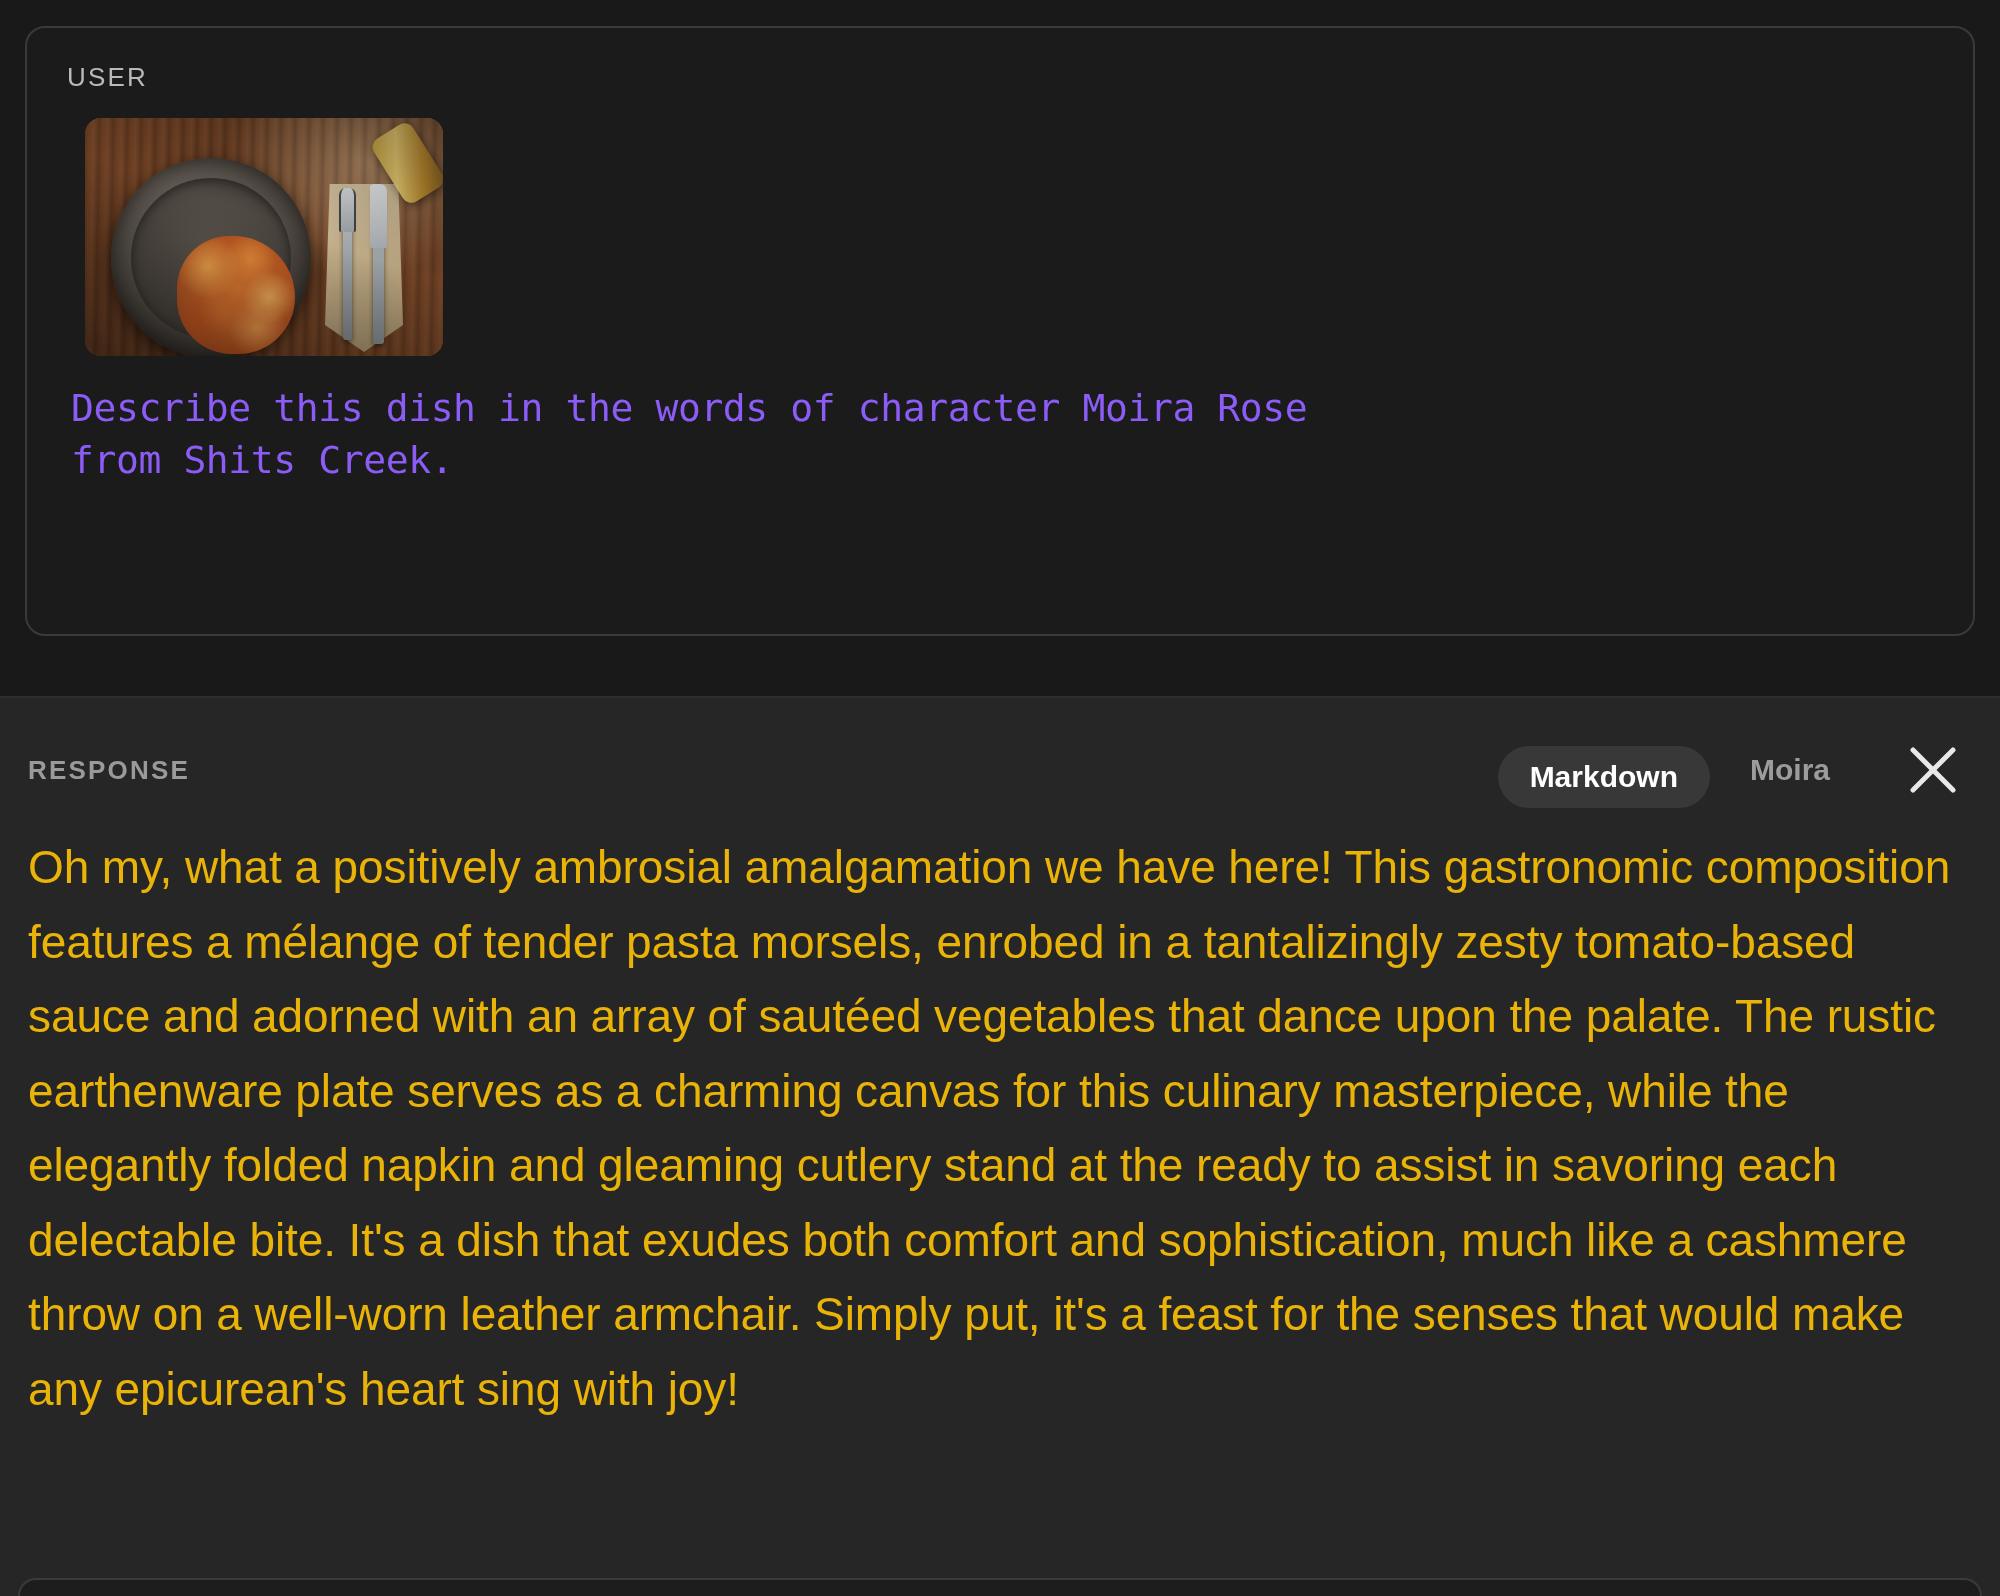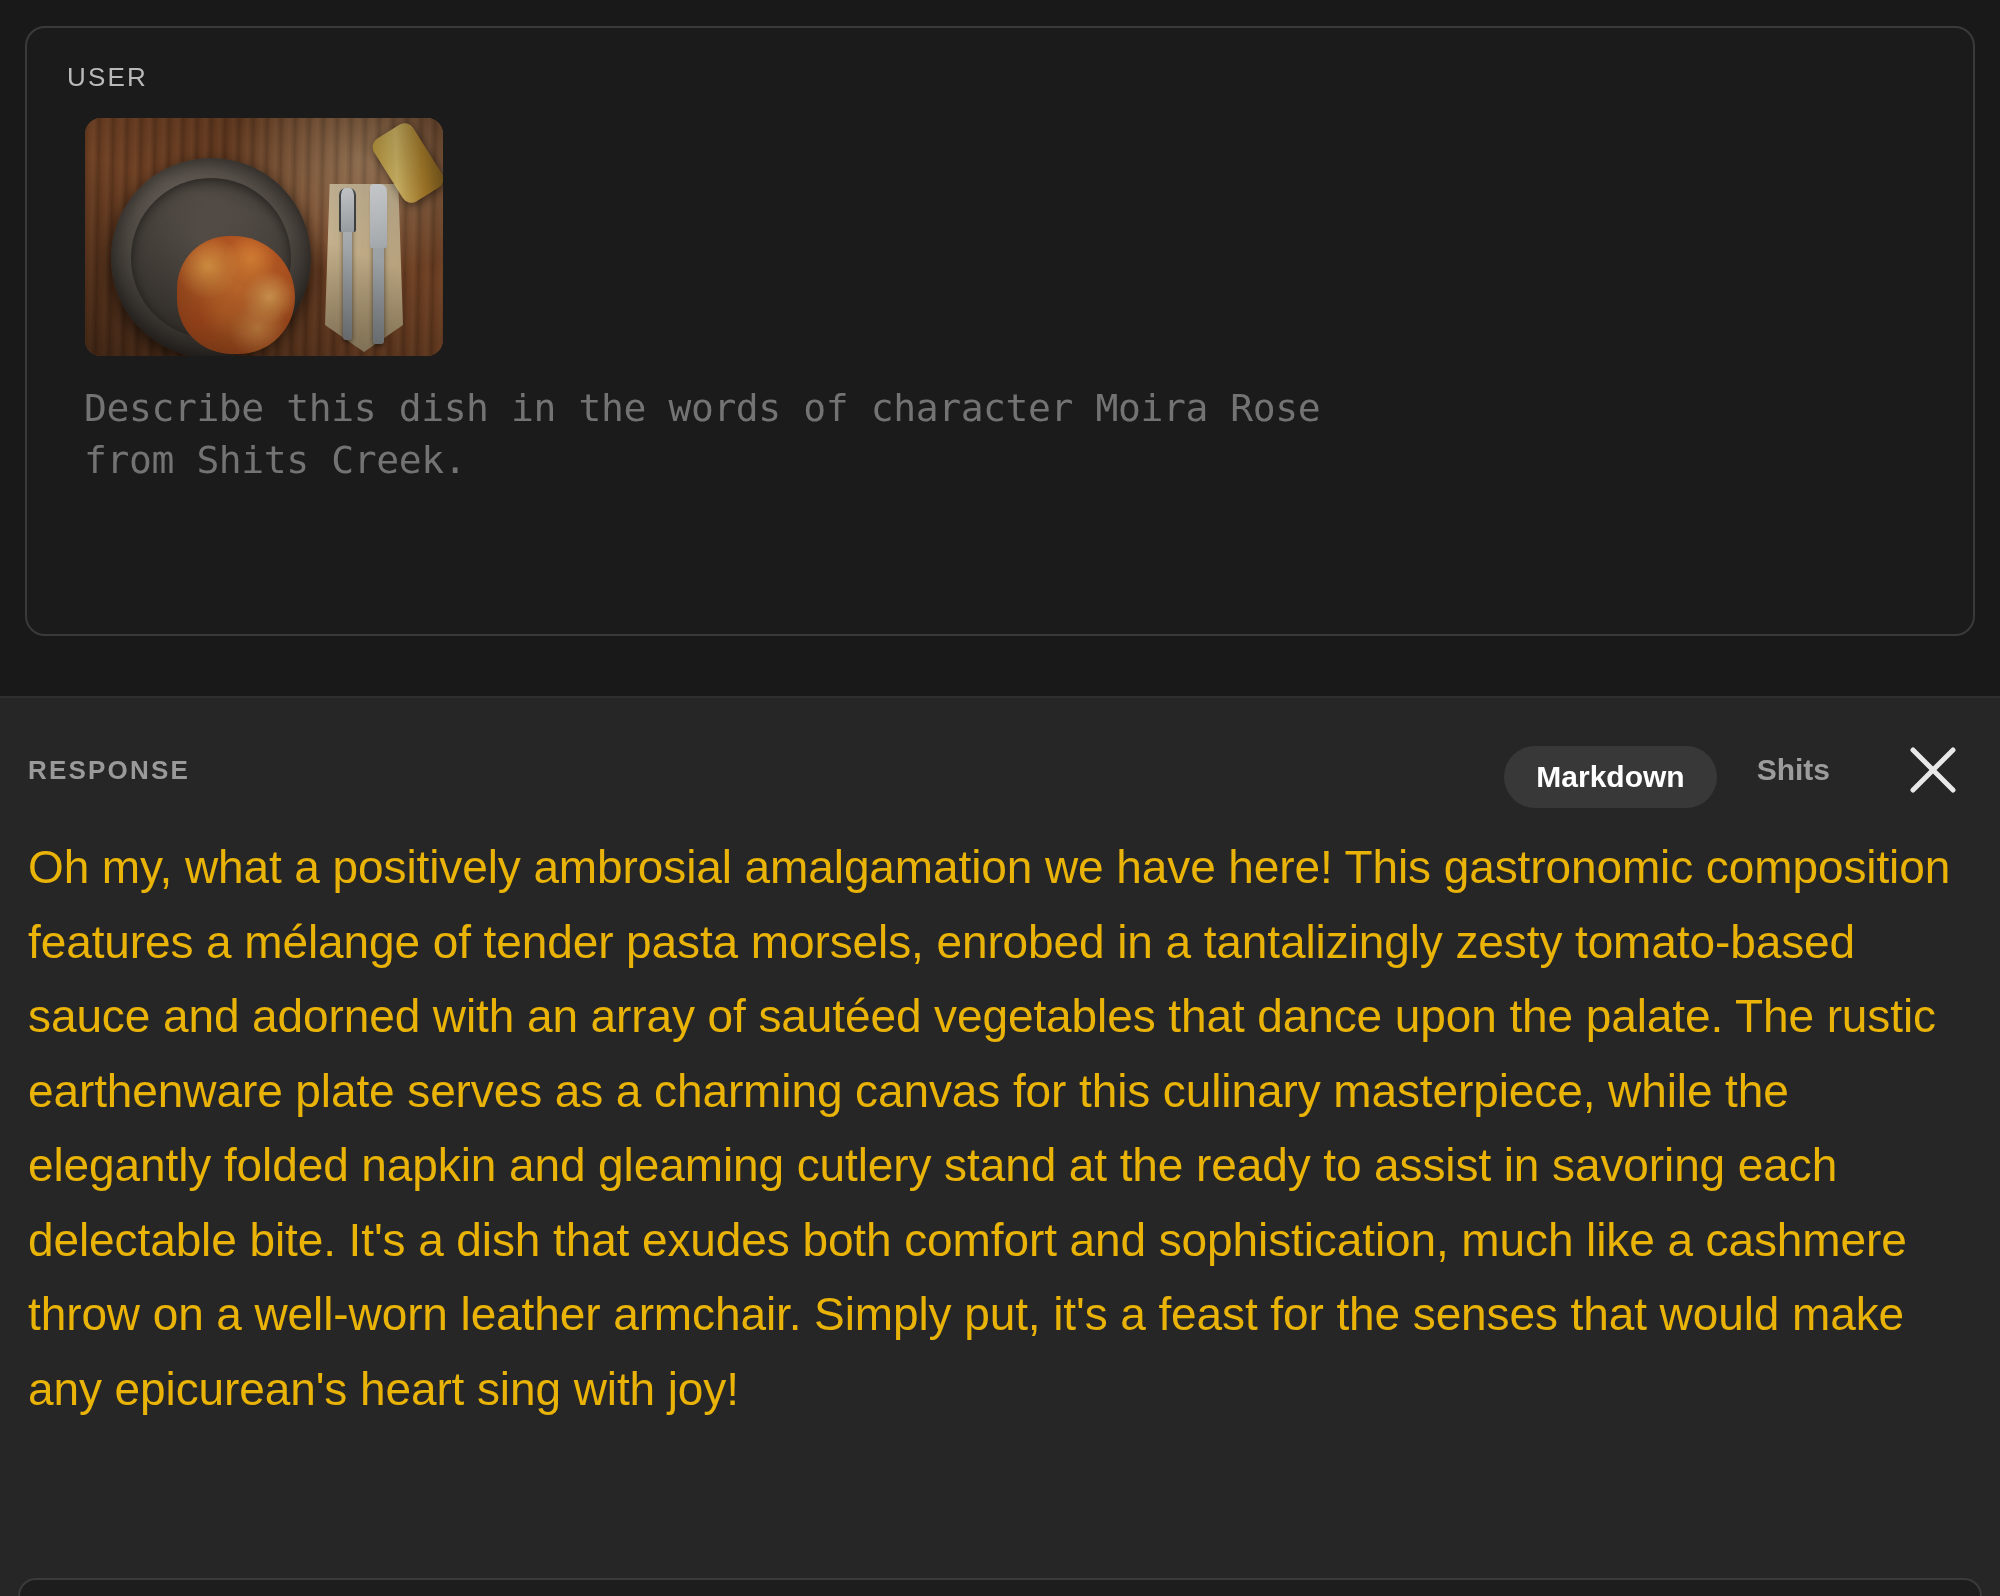--- a/index.html
+++ b/index.html
@@ -153,25 +153,25 @@
   .thumb-shade {
     position: absolute; inset: 0;
     background: linear-gradient(200deg, rgba(0,0,0,0.30) 0%, rgba(0,0,0,0) 45%, rgba(0,0,0,0.42) 100%);
     pointer-events: none;
   }
 
   .prompt-text {
     font-family: "DejaVu Sans Mono", "Liberation Mono", monospace;
     font-size: 38px;
     line-height: 1.38;
-    color: #737373;
+    color: #8b5cf6;
     letter-spacing: -0.4px;
     white-space: pre-line;
     max-width: 1420px;
-    margin-left: 17px;
+    margin-left: 4px;
   }
 
   
   .divider {
     height: 2px;
     width: 100%;
     background: #2f2f2f;
     flex: 0 0 auto;
   }
 
@@ -291,21 +291,21 @@
   <section class="response-region">
 
     <div class="response-header">
 
       <div class="response-label">RESPONSE</div>
 
       <div class="header-right">
 
         <button class="seg-btn active">Markdown</button>
 
-        <button class="seg-btn inactive">Shits</button>
+        <button class="seg-btn inactive">Moira</button>
 
         <button class="close-btn">
           <span>
             <svg width="74" height="74" viewBox="0 0 74 74" aria-hidden="true">
               <line x1="17" y1="17" x2="57" y2="57" stroke="#e8e8e8" stroke-width="5" stroke-linecap="round"></line>
               <line x1="57" y1="17" x2="17" y2="57" stroke="#e8e8e8" stroke-width="5" stroke-linecap="round"></line>
             </svg>
           </span>
         </button>
 

